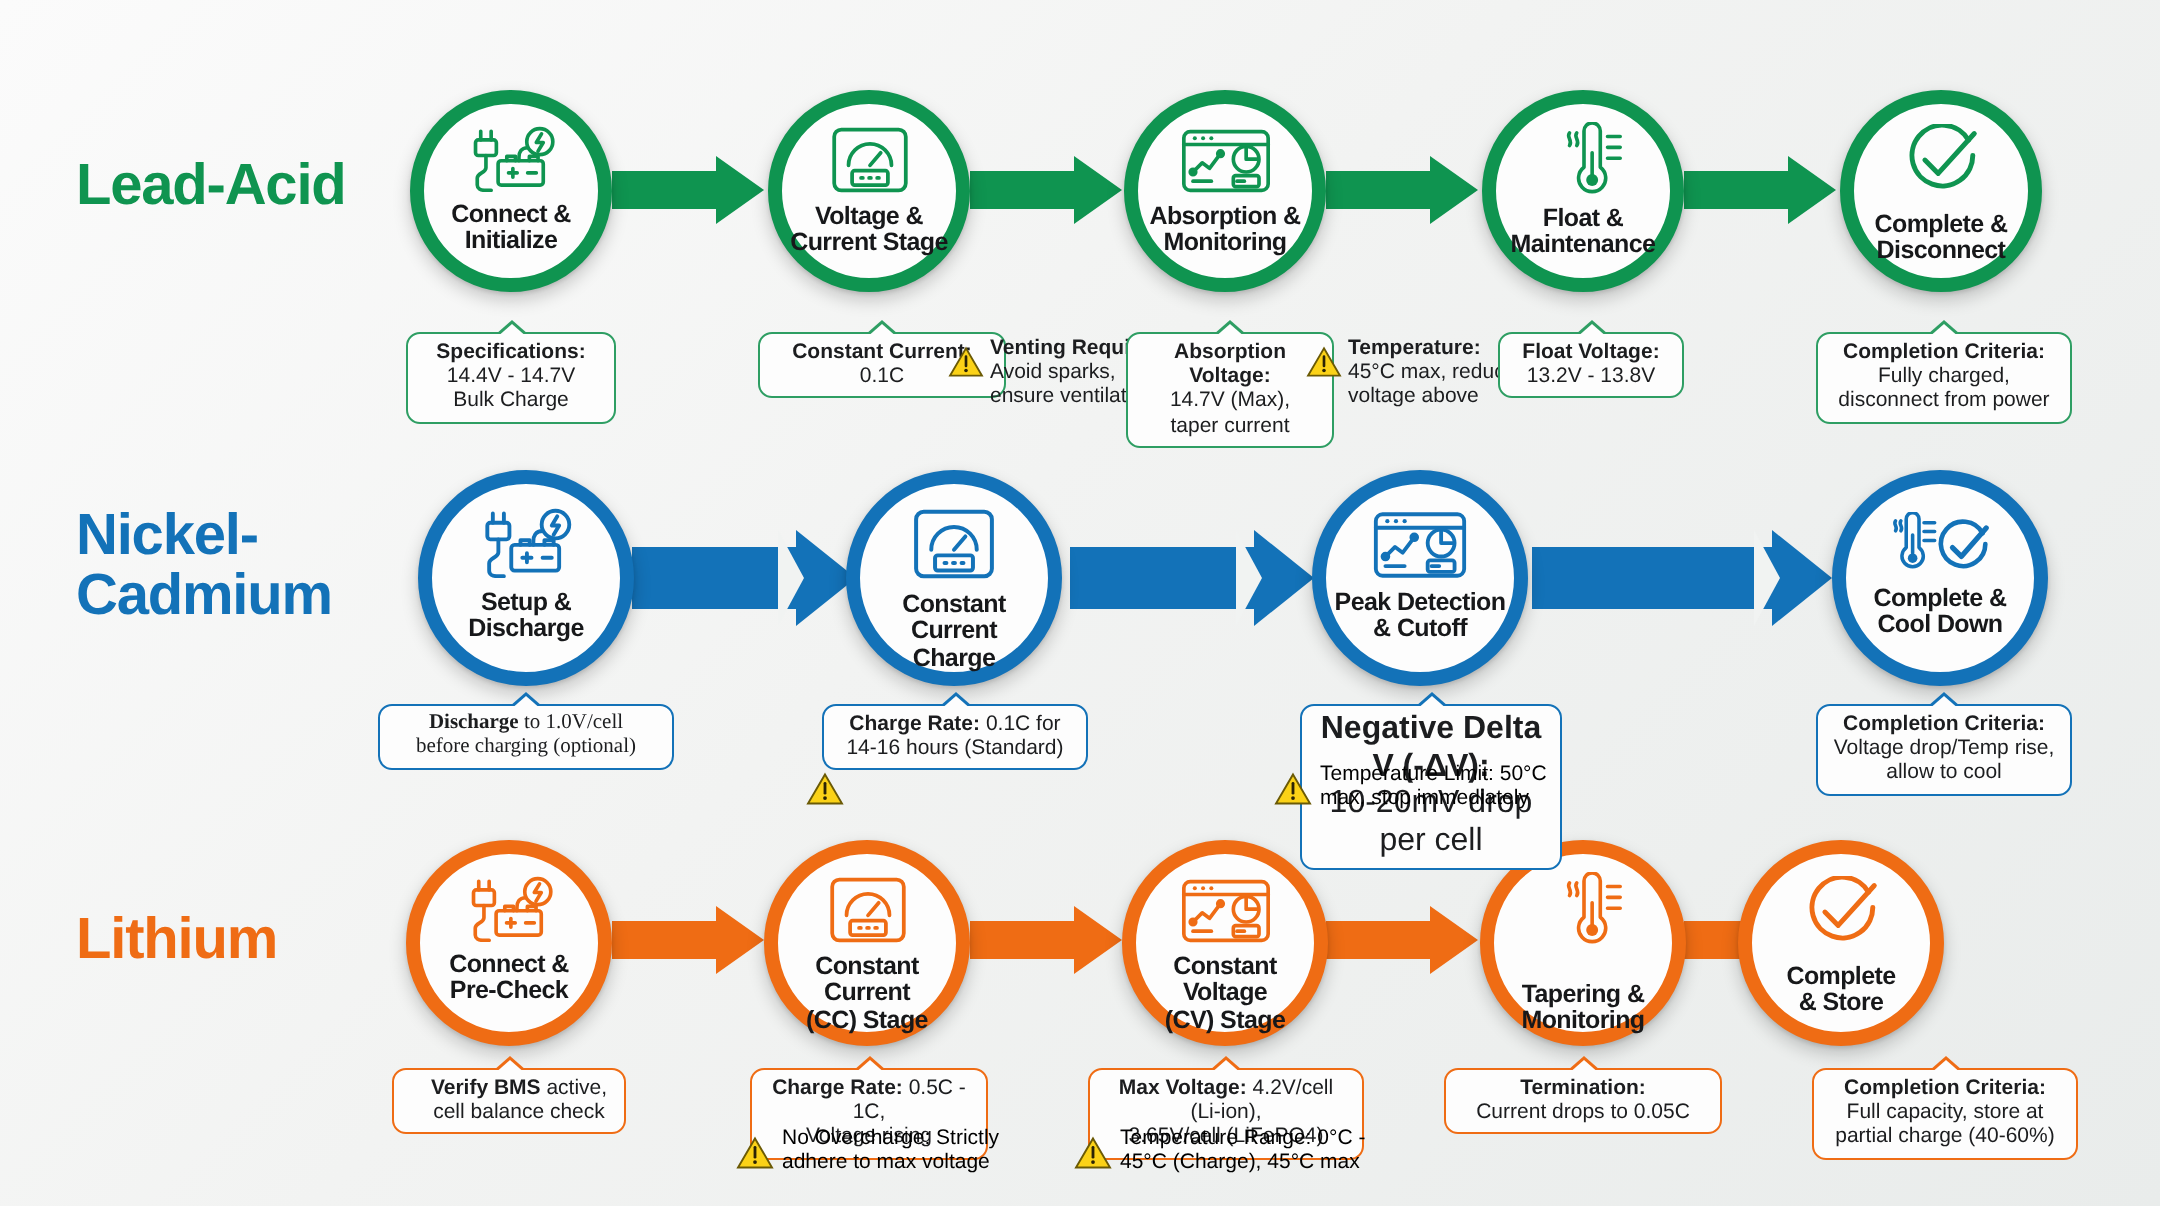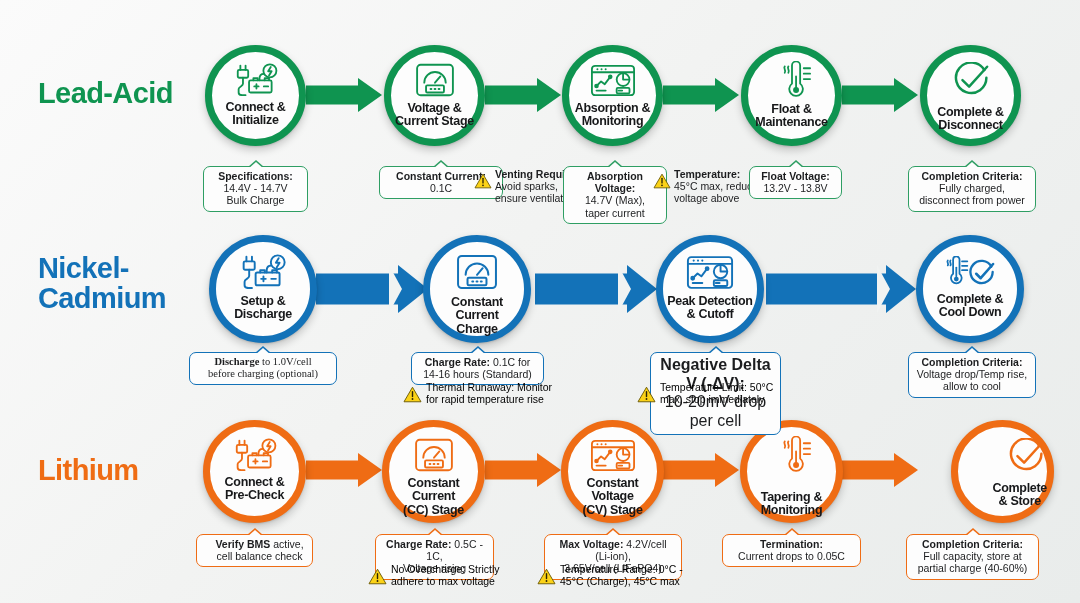--- a/index.html
+++ b/index.html
@@ -352,22 +352,20 @@
       <div style="white-space:pre-line;"><span class="k">Charge Rate:</span><span style="white-space:pre-line;"> 0.1C for
 14-16 hours (Standard)</span></div>
     </div>
 
     <div class="warnrow" style="left:403px;top:381px;font-size:10.5px;">
       <svg class="tri" width="19" height="17" viewBox="0 0 20 18" style="margin-top:5px;">
         <path d="M10 1.3L19 16.7H1z" fill="#fbd217" stroke="#6b5a05" stroke-width="1"></path>
         <path d="M10 6v5.2" stroke="#2b2405" stroke-width="1.5" stroke-linecap="round"></path>
         <circle cx="10" cy="13.8" r="1" fill="#2b2405"></circle>
       </svg>
-      <div class="wtxt" style="white-space:pre-line;"><span class="k">Thermal Runaway:</span><span style="white-space:pre-line;"> Monitor
-for rapid temperature rise</span></div>
     </div>
 
     <div class="callout" style="left:650px;top:352px;width:131px;font-size:16px;border-color:#1372b8;">
       <div class="stem-tri" style="border-bottom-color:#1372b8;"></div>
       <div class="stem-tri" style="border-bottom-color:#fdfdfd;top:-5px;"></div>
       <div><span class="k">Negative Delta V (-ΔV):</span></div>
       <div style="white-space:pre-line;">10-20mV drop per cell</div>
     </div>
 
     <div class="warnrow" style="left:637px;top:381px;font-size:10.5px;">
@@ -471,21 +469,21 @@
           <path d="M26.5 17v12"></path>
             <circle cx="26.5" cy="32" r="3.3" fill="#ef6c14" stroke="none"></circle>
           <path d="M14 6c-2 2.5 2 4-0 7M18 6c-2 2.5 2 4-0 7"></path>
           <path d="M35 8h7M35 14h7M35 20h7"></path>
         </svg>
       </div>
       <div class="node-title" style="font-size:12.5px;margin-top:17px;">Tapering &amp;
 Monitoring</div>
     </div>
 
-    <div class="node" style="left:951px;top:420px;width:103px;height:103px;border:7px solid #ef6c14;padding-top:11px;align-items:flex-end;">
+    <div class="node" style="left:869px;top:420px;width:103px;height:103px;border:7px solid #ef6c14;padding-top:11px;">
       <div class="glyph" style="width:42px;height:38px;">
         <svg viewBox="0 0 44 40" width="42" height="38" fill="none" stroke="#ef6c14" stroke-width="2.6" stroke-linecap="round" stroke-linejoin="round">
           <path d="M36 8.5a16 16 0 1 0 2.2 8"></path>
           <path d="M13 19l7 7L39 5"></path>
         </svg>
       </div>
       <div class="node-title" style="font-size:12.5px;margin-top:6px;">Complete
 &amp; Store</div>
     </div>
 

